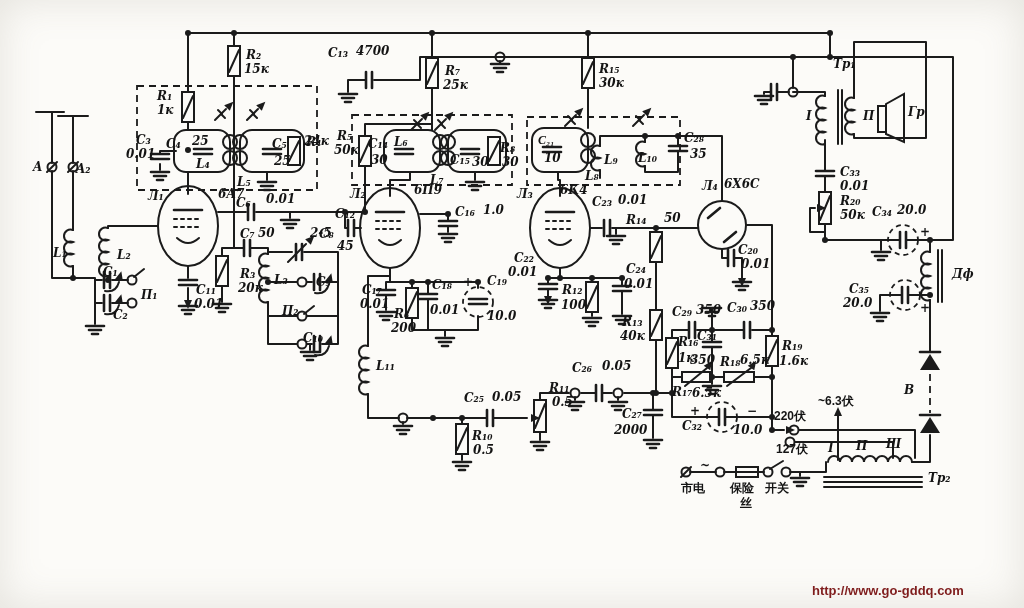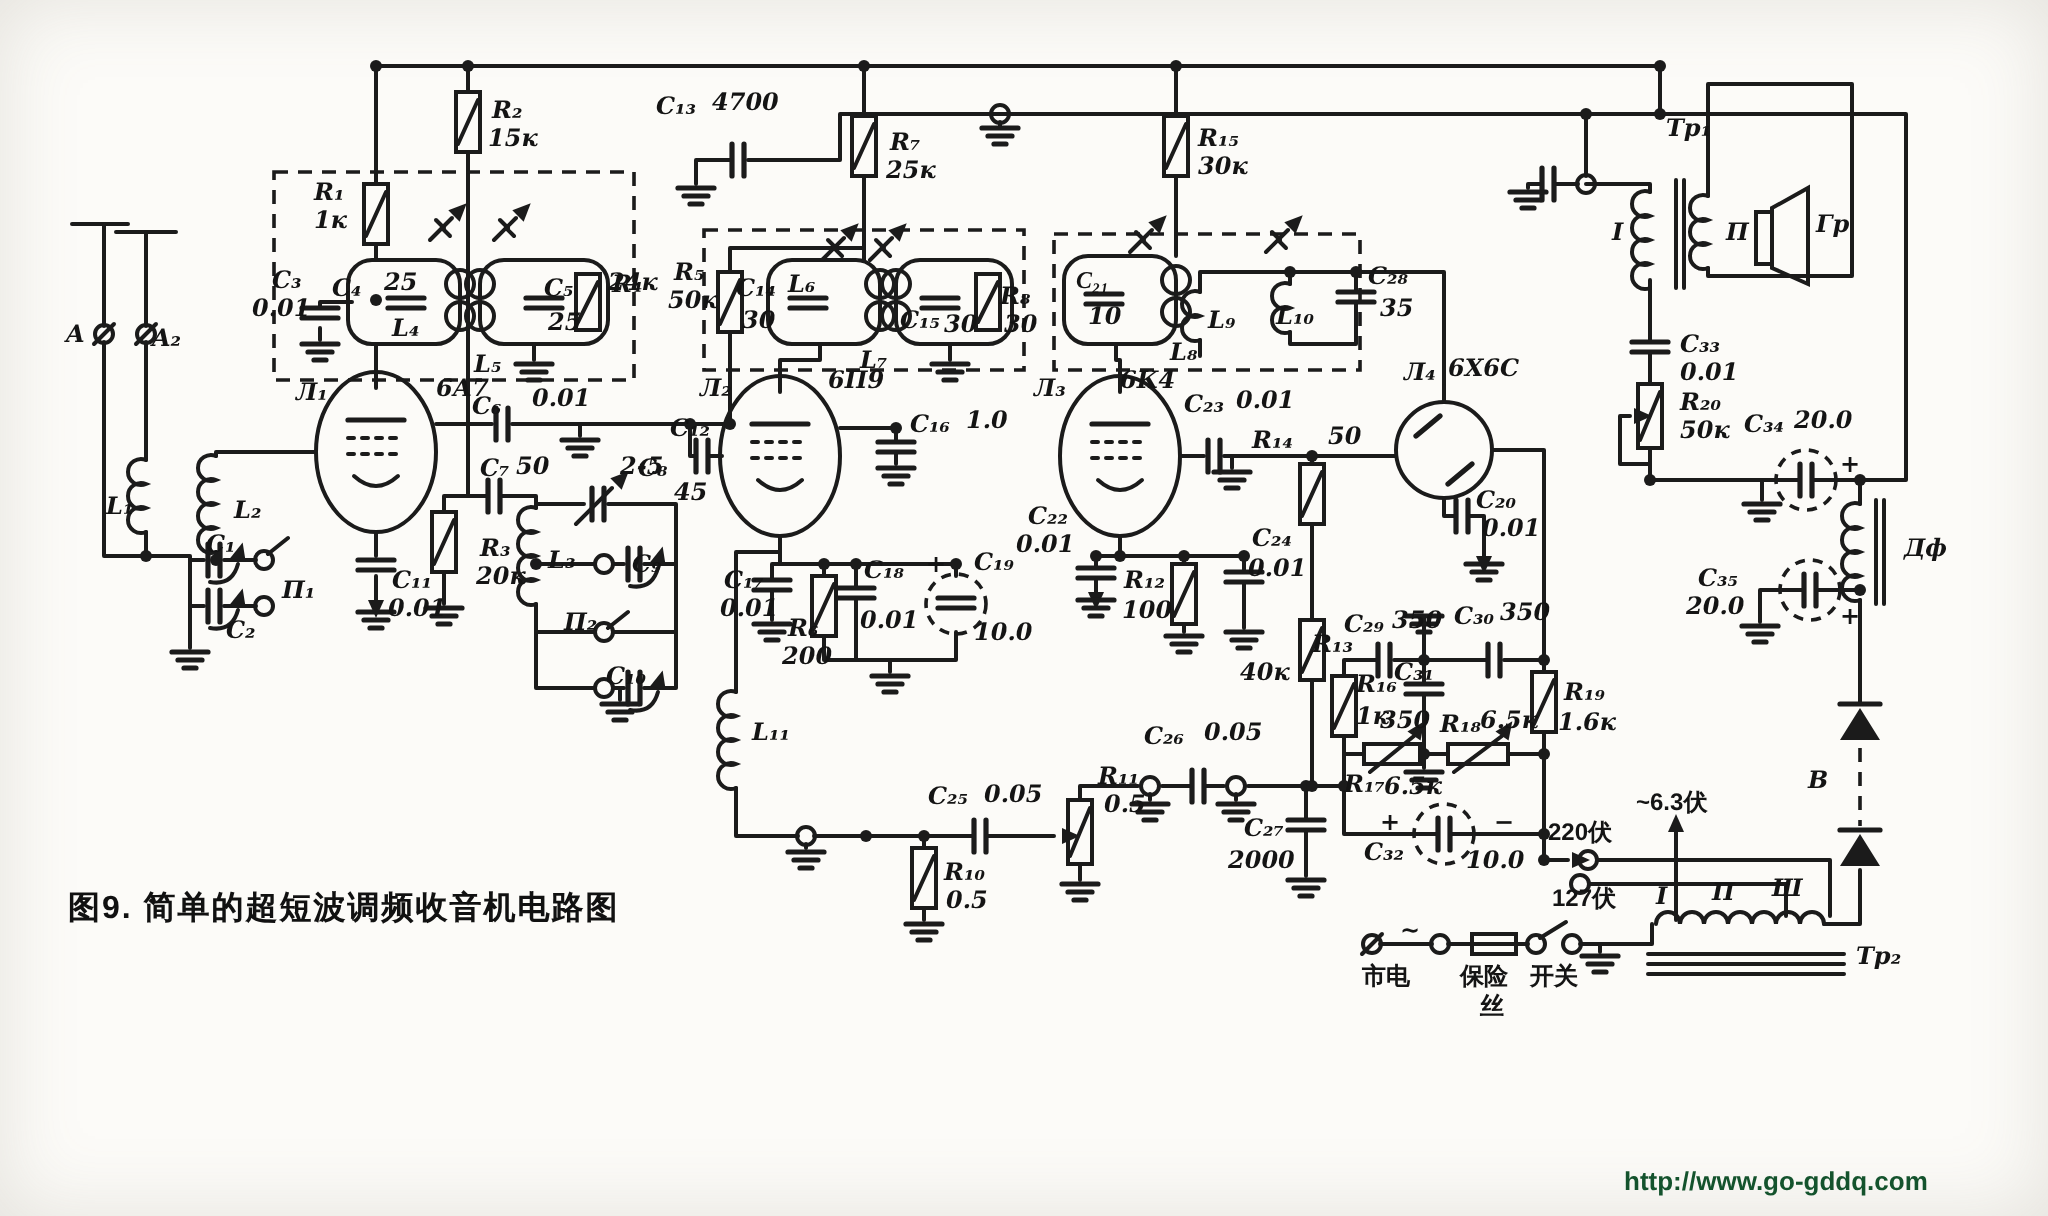--- a/index.html
+++ b/index.html
@@ -8,21 +8,21 @@
   #canvas{position:absolute;left:0;top:0;}
   svg .w{stroke:#1b1b1b;stroke-width:2;fill:none;stroke-linecap:round;}
   svg .wt{stroke:#1b1b1b;stroke-width:2.6;fill:none;stroke-linecap:round;}
   svg .d{stroke:#1b1b1b;stroke-width:1.8;fill:none;stroke-dasharray:7 5;}
   svg .f{fill:#1b1b1b;stroke:none;}
   #labels .lbl{position:absolute;color:#141414;font:italic bold 12px "DejaVu Serif", serif;
                white-space:nowrap;letter-spacing:0;line-height:1;}
   #labels .cn{font:bold 12px "Liberation Sans", sans-serif;font-style:normal;}
   #caption{position:absolute;left:34px;top:444px;color:#111;
            font:bold 16px "Liberation Sans", sans-serif;letter-spacing:1px;}
-  #url{position:absolute;left:812px;top:583px;color:#14532d;
+  #url{position:absolute;left:812px;top:583px;color:#7f1d1d;
        font:bold 13px "Liberation Sans", sans-serif;}
 </style>
 </head>
 <body>
 
 <div id="page">
   <svg id="canvas" width="1024" height="608" viewBox="0 0 1024 608">
       <path class="w" d="M188 33 H830 M830 33 V57 M420 57 H953 M953 57 V240 M953 240 H930 M930 240 V252 M188 33 V92 M188 122 V130 M188 172 V186 M176 151 H160 M160 151 V154 M160 164 V170 M234 33 V46 M234 76 V248 M234 248 H222 M222 248 V256 M222 286 V302 M234 248 H243 M251 248 H268 M268 248 V254 M268 302 V344 M338 252 V344 M268 252 H292 M304 252 H338 M268 282 H297 M307 282 H312 M322 282 H338 M268 316 H297 M307 316 H338 M304 314 L314 306 M268 344 H297 M307 344 H312 M322 344 H338 M310 344 V350 M188 266 V278 M188 288 V304 M218 212 H246 M256 212 H365 M345 212 V228 M345 228 H348 M354 228 H361 M290 212 V218 M365 212 V166 M365 136 V124 M365 124 H432 M432 33 V58 M432 88 V130 M410 172 V180 M410 180 H390 M390 180 V188 M588 33 V58 M588 88 V128 M475 172 V180 M420 214 H448 M448 214 V221 M448 226 V232 M390 268 V282 M386 282 H478 M386 282 V290 M386 295 V310 M412 282 V288 M412 318 V330 M428 282 V294 M428 299 V330 M478 282 V288 M478 316 V330 M412 330 H478 M445 330 V336 M390 276 H368 M368 276 V346 M368 394 V418 M368 418 H399 M403 422 V424 M407 418 H486 M494 418 H527 M462 418 V424 M462 454 V460 M540 400 V393 M540 393 H569 M575 397 V400 M540 432 V440 M581 393 H595 M603 393 H612 M618 397 V400 M624 393 H672 M653 393 V410 M653 415 V438 M656 393 V340 M656 310 V262 M558 172 V180 M558 180 H560 M560 180 V188 M560 268 V278 M548 278 V284 M548 289 V298 M548 278 H592 M592 278 V282 M592 312 V316 M592 278 H622 M622 278 V286 M622 291 V314 M590 228 H602 M612 228 H698 M616 228 V234 M656 228 V232 M600 136 H722 M600 136 V146 M600 170 V178 M645 136 V142 M645 166 V172 M645 172 H678 M678 136 V146 M678 151 V172 M722 136 V201 M746 225 H772 M772 225 V330 M722 249 V258 M722 258 H727 M735 258 H742 M742 258 V280 M672 330 H689 M697 330 H744 M752 330 H772 M712 330 V308 M712 330 V342 M712 347 V377 M672 330 V338 M672 368 V377 M772 330 V336 M772 366 V377 M672 377 H682 M710 377 H724 M754 377 H772 M712 377 V384 M672 377 V417 M772 377 V417 M672 417 H704 M704 417 H719 M725 417 H740 M740 417 H772 M772 417 V430 M772 430 H784 M799 430 H915 M915 430 V458 M795 442 H893 M893 442 V458 M690 472 H716 M724 472 H736 M758 472 H764 M790 472 H826 M800 472 V476 M826 472 V462 M912 462 H916 M930 435 V462 M930 462 H916 M838 460 V416 M930 300 V352 M900 240 H881 M881 240 V250 M906 240 H930 M902 295 H880 M880 295 V311 M908 295 H930 M825 140 V171 M825 176 V192 M810 208 V232 M810 232 H825 M825 224 V240 M825 240 H888 M810 208 H815 M825 96 V92 M825 92 H793 M777 92 H789 M771 92 H764 M764 92 V94 M793 57 V88 M838 90 V144 M842 90 V144 M854 98 V42 M854 42 H926 M926 42 V138 M926 138 H854 M854 138 V134 M348 80 V92 M348 80 H366 M374 80 H420 M420 80 V57 M500 61 V64 M36 112 H64 M52 112 V163 M58 116 H88 M73 116 V163 M52 171 V278 M52 278 H95 M95 278 V280 M73 171 V230 M73 266 V278 M108 226 H158 M108 226 V228 M108 276 V280 M95 280 V324 M95 280 H102 M112 280 H128 M134 277 L144 269 M95 303 H102 M112 303 H128"></path>
       <path class="d" d="M930 374 V413"></path>
       <rect class="d" x="137" y="86" width="180" height="104"></rect>
@@ -486,21 +486,21 @@
       <span class="lbl" style="left: 626px; top: 214px;">R₁₄</span>
       <span class="lbl" style="left: 664px; top: 212px;">50</span>
       <span class="lbl" style="left: 562px; top: 284px;">R₁₂</span>
       <span class="lbl" style="left: 561px; top: 299px;">100</span>
       <span class="lbl" style="left: 626px; top: 263px;">C₂₄</span>
       <span class="lbl" style="left: 624px; top: 278px;">0.01</span>
       <span class="lbl" style="left: 702px; top: 180px;">Л₄</span>
       <span class="lbl" style="left: 724px; top: 178px;">6Х6С</span>
       <span class="lbl" style="left: 738px; top: 244px;">C₂₀</span>
       <span class="lbl" style="left: 741px; top: 258px;">0.01</span>
-      <span class="lbl" style="left: 622px; top: 316px; margin-left: 34px;">R₁₃</span>
+      <span class="lbl" style="left: 622px; top: 316px;">R₁₃</span>
       <span class="lbl" style="left: 620px; top: 330px;">40к</span>
       <span class="lbl" style="left: 672px; top: 306px;">C₂₉</span>
       <span class="lbl" style="left: 696px; top: 304px;">350</span>
       <span class="lbl" style="left: 727px; top: 302px;">C₃₀</span>
       <span class="lbl" style="left: 750px; top: 300px;">350</span>
       <span class="lbl" style="left: 697px; top: 330px;">C₃₁</span>
       <span class="lbl" style="left: 690px; top: 354px;">350</span>
       <span class="lbl" style="left: 678px; top: 336px;">R₁₆</span>
       <span class="lbl" style="left: 678px; top: 352px;">1к</span>
       <span class="lbl" style="left: 720px; top: 356px;">R₁₈</span>
@@ -545,15 +545,14 @@
       <span class="lbl" style="left: 920px; top: 302px;">+</span>
       <span class="lbl" style="left: 840px; top: 166px;">C₃₃</span>
       <span class="lbl" style="left: 840px; top: 180px;">0.01</span>
       <span class="lbl" style="left: 840px; top: 195px;">R₂₀</span>
       <span class="lbl" style="left: 840px; top: 209px;">50к</span>
       <span class="lbl" style="left: 833px; top: 58px;">Тр₁</span>
       <span class="lbl" style="left: 806px; top: 110px;">I</span>
       <span class="lbl" style="left: 863px; top: 110px;">П</span>
       <span class="lbl" style="left: 908px; top: 106px;">Гр</span>
     </div>
-  <div id="caption">图9. 简单的超短波调频收音机电路图</div>
   <div id="url">http://www.go-gddq.com</div>
 </div>
 
 </body></html>

